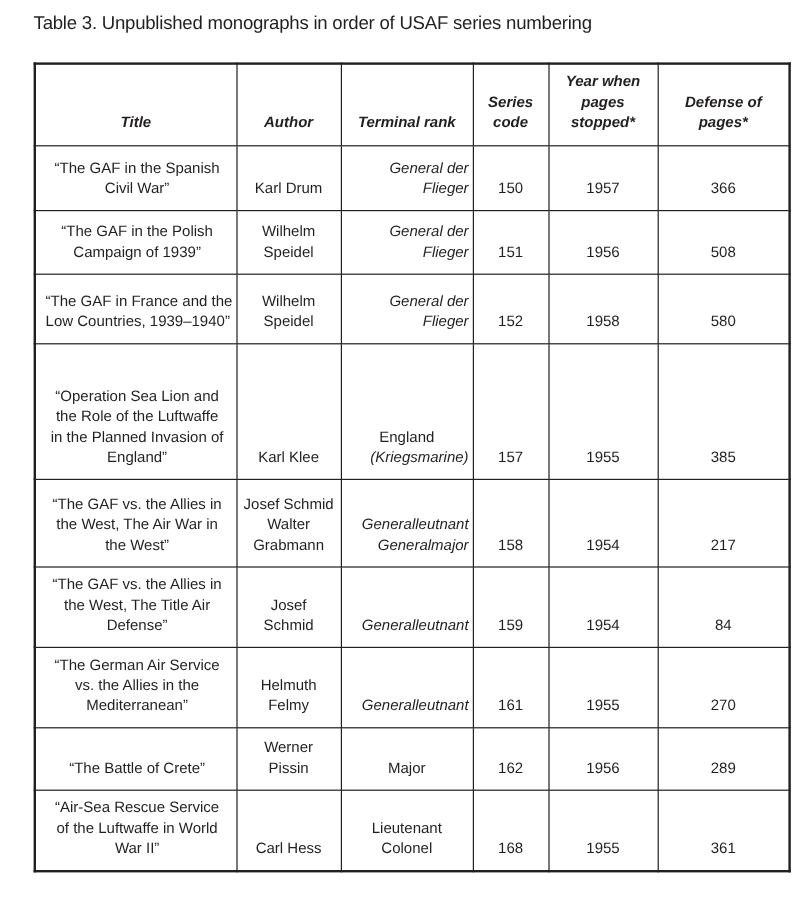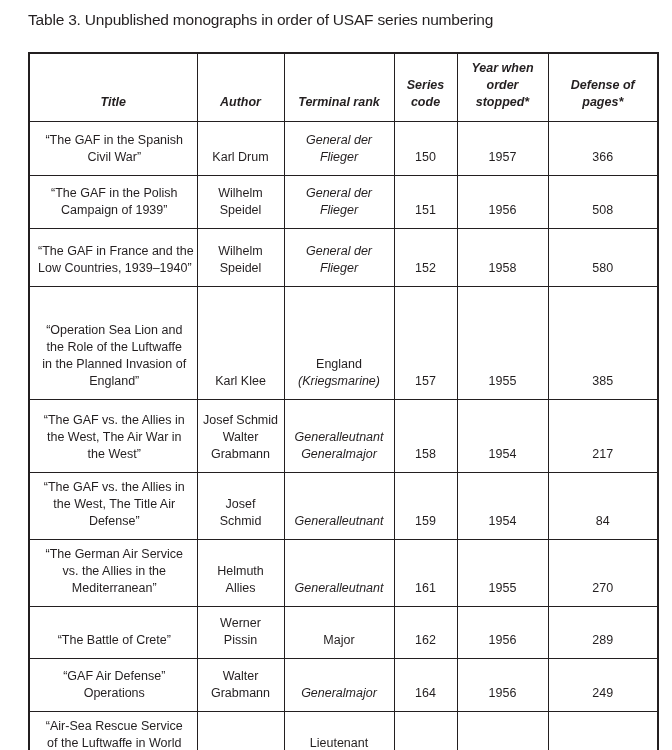--- a/index.html
+++ b/index.html
@@ -52,20 +52,21 @@
     text-align: center;
     padding-left: 8px;
     padding-right: 6px;
   }
   .cell-line {
     display: block;
     white-space: nowrap;
   }
   .italic {
     font-style: italic;
+    text-align: right;
   }
 </style>
 </head>
 <body>
 
 <div class="caption">Table 3. Unpublished monographs in order of USAF series numbering</div>
 
 <table class="monograph-table">
   <colgroup>
     <col style="width:168px">
@@ -85,21 +86,21 @@
         </th>
         <th>
           <span class="cell-line">Terminal rank</span>
         </th>
         <th>
           <span class="cell-line">Series</span>
           <span class="cell-line">code</span>
         </th>
         <th>
           <span class="cell-line">Year when</span>
-          <span class="cell-line">order</span>
+          <span class="cell-line">pages</span>
           <span class="cell-line">stopped*</span>
         </th>
         <th>
           <span class="cell-line">Defense of</span>
           <span class="cell-line">pages*</span>
         </th>
       </tr>
   </thead>
   <tbody id="table-body">
       <tr style="height: 54px;">
@@ -243,21 +244,21 @@
         </td>
       </tr>
       <tr style="height: 65px;">
         <td class="cell-title">
           <span class="cell-line">“The German Air Service</span>
           <span class="cell-line">vs. the Allies in the</span>
           <span class="cell-line">Mediterranean”</span>
         </td>
         <td class="cell-author">
           <span class="cell-line">Helmuth</span>
-          <span class="cell-line">Allies</span>
+          <span class="cell-line">Felmy</span>
         </td>
         <td class="cell-rank">
           <span class="cell-line italic">Generalleutnant</span>
         </td>
         <td class="cell-series">
           <span class="cell-line">161</span>
         </td>
         <td class="cell-year">
           <span class="cell-line">1955</span>
         </td>
@@ -277,42 +278,20 @@
           <span class="cell-line">Major</span>
         </td>
         <td class="cell-series">
           <span class="cell-line">162</span>
         </td>
         <td class="cell-year">
           <span class="cell-line">1956</span>
         </td>
         <td class="cell-pages">
           <span class="cell-line">289</span>
-        </td>
-      </tr>
-      <tr style="height: 53px;">
-        <td class="cell-title">
-          <span class="cell-line">“GAF Air Defense”</span>
-          <span class="cell-line">Operations</span>
-        </td>
-        <td class="cell-author">
-          <span class="cell-line">Walter</span>
-          <span class="cell-line">Grabmann</span>
-        </td>
-        <td class="cell-rank">
-          <span class="cell-line italic">Generalmajor</span>
-        </td>
-        <td class="cell-series">
-          <span class="cell-line">164</span>
-        </td>
-        <td class="cell-year">
-          <span class="cell-line">1956</span>
-        </td>
-        <td class="cell-pages">
-          <span class="cell-line">249</span>
         </td>
       </tr>
       <tr style="height: 65px;">
         <td class="cell-title">
           <span class="cell-line">“Air-Sea Rescue Service</span>
           <span class="cell-line">of the Luftwaffe in World</span>
           <span class="cell-line">War II”</span>
         </td>
         <td class="cell-author">
           <span class="cell-line">Carl Hess</span>

